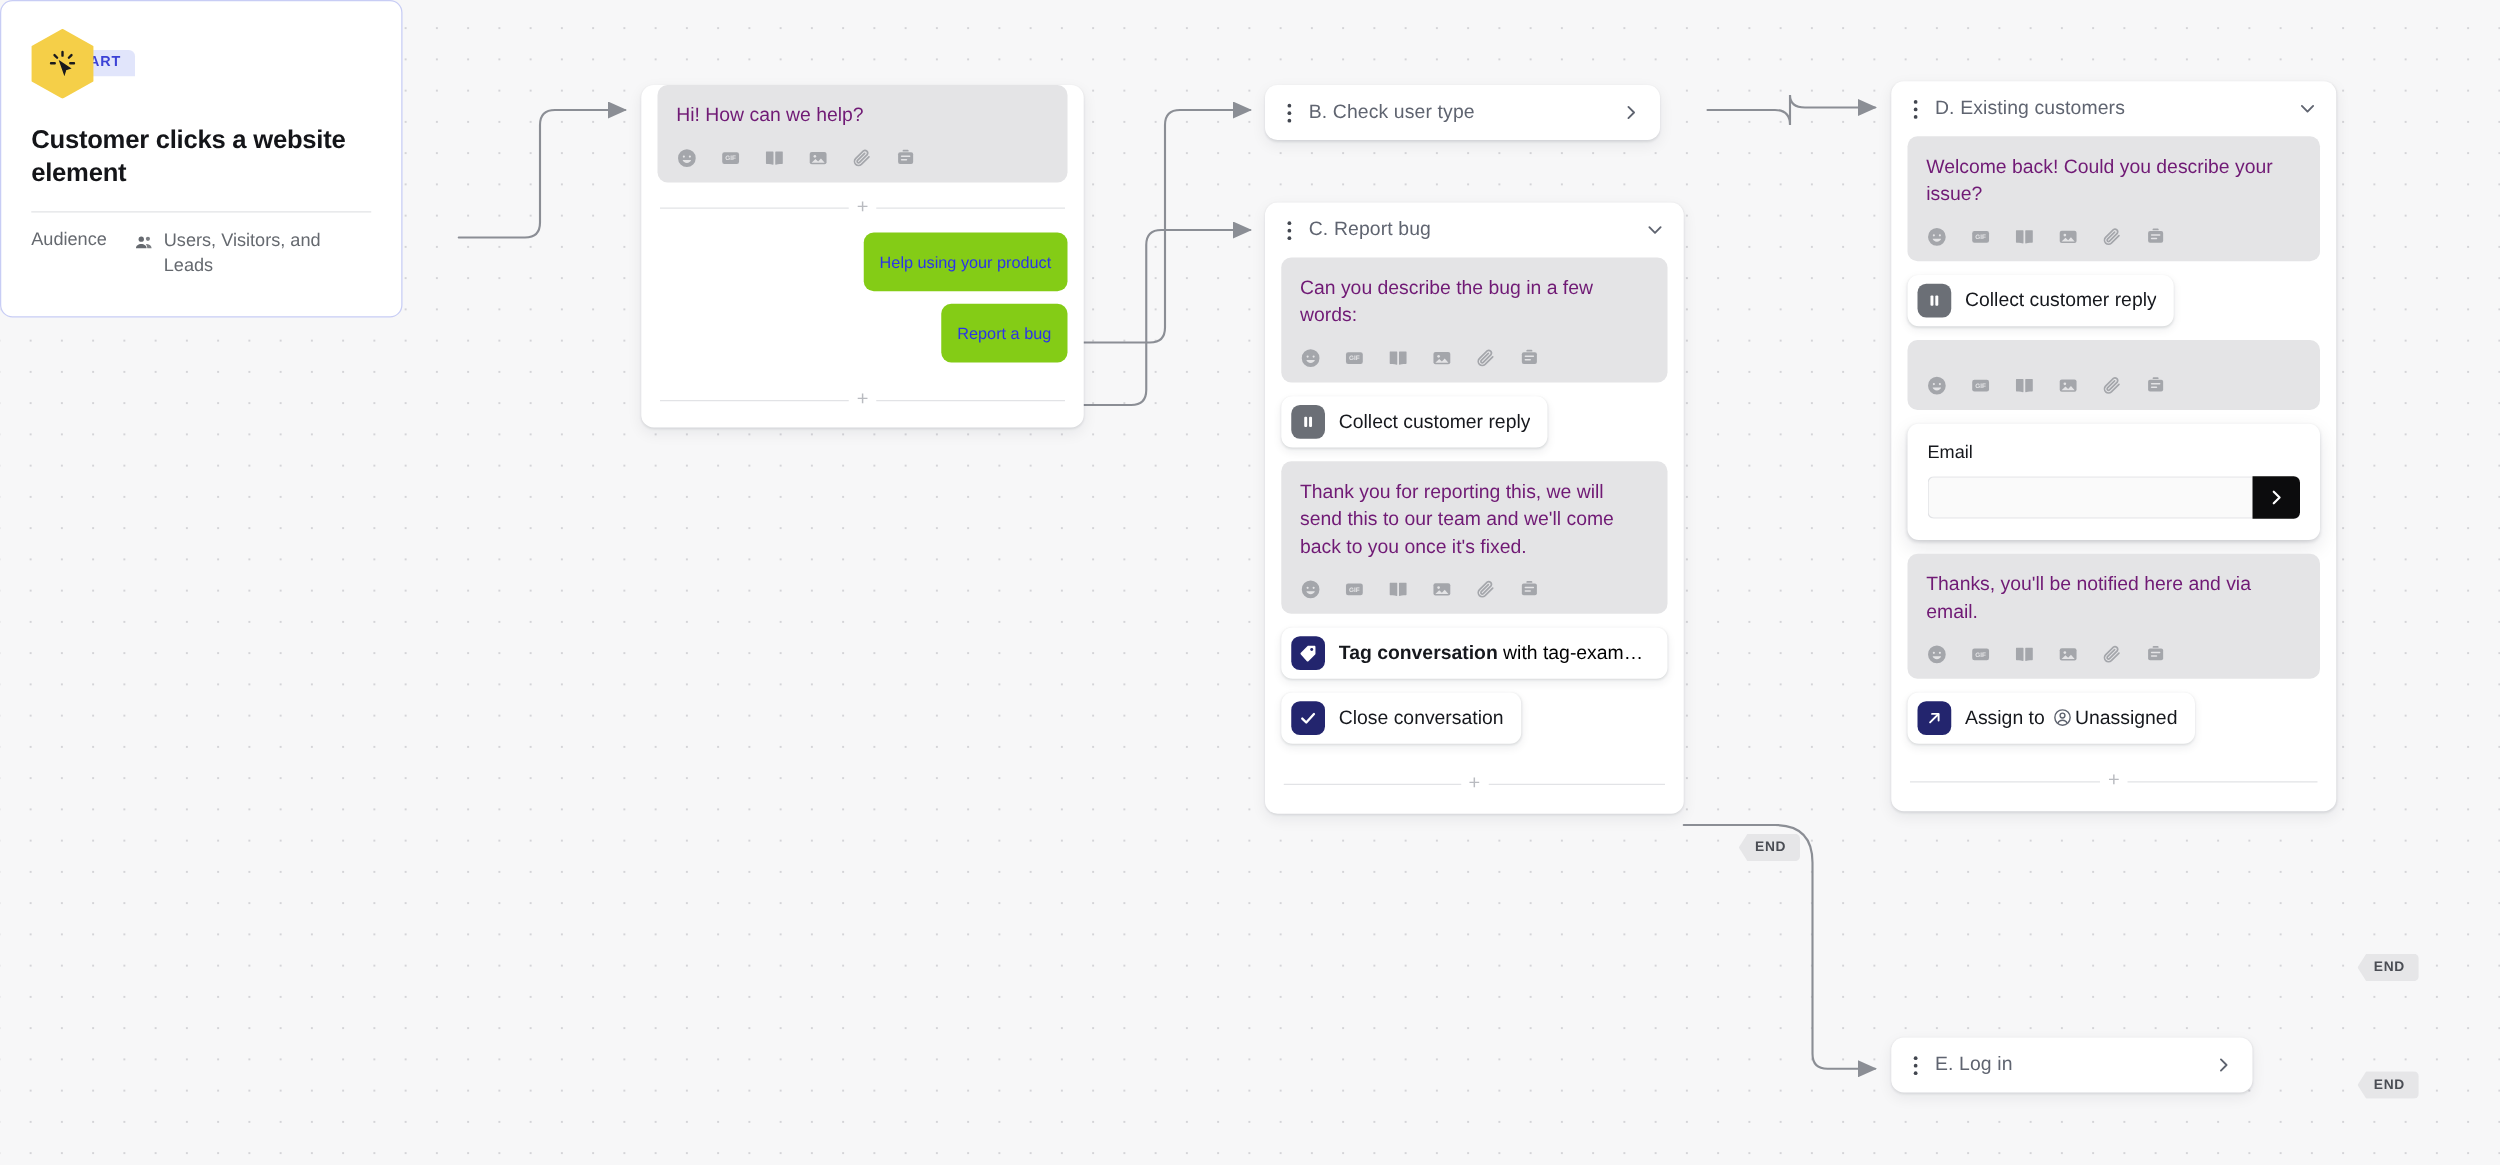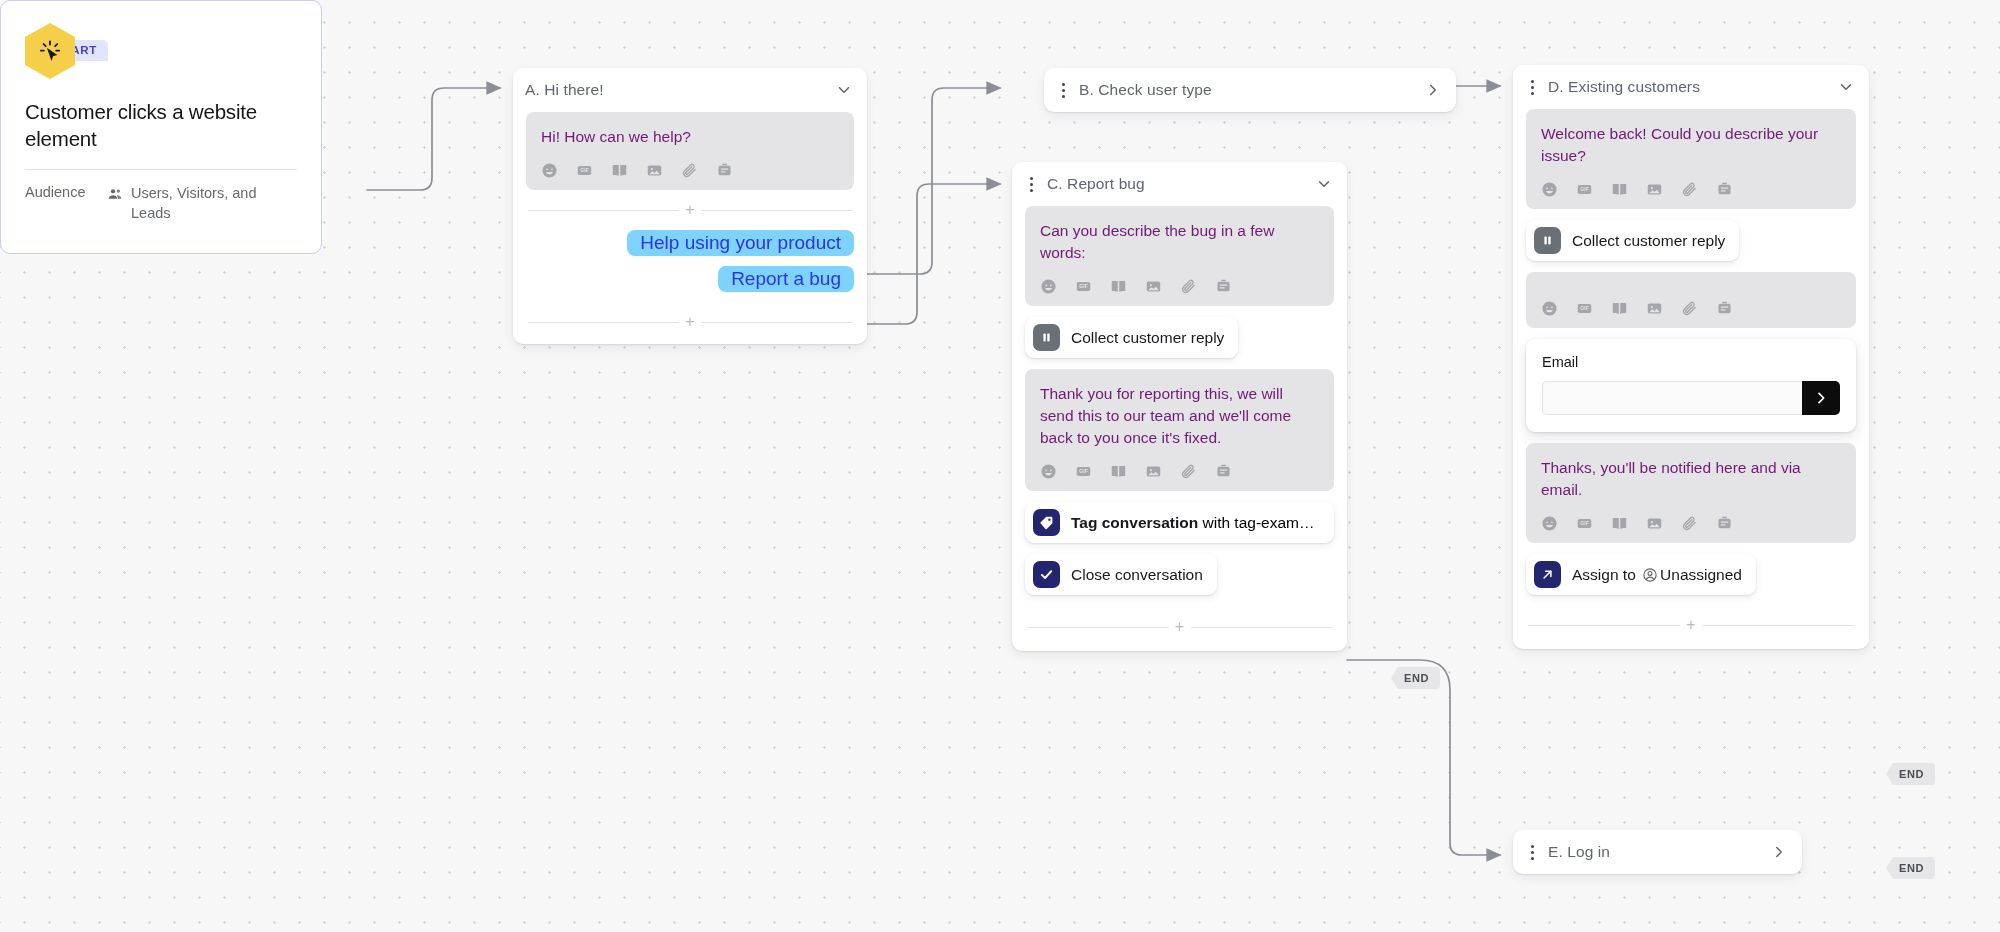--- a/index.html
+++ b/index.html
@@ -73,23 +73,23 @@
   }
   .badge svg { display: block; width: 15px; height: 15px; }
   .badge.gray { background: #6b6f76; }
   .badge.navy { background: #23256e; }
   .act .lbl { font-size: 15.5px; color: #16181d; white-space: nowrap; overflow: hidden; text-overflow: ellipsis; }
   .act .lbl .dim { color: #000000; }
 
   
   .chiprow { display: flex; margin-bottom: 10px; }
   .chip {
-    background: #7dd3fc; color: #2b35e8;
-    font-size: 19px; border-radius: 8px;
-    padding: 2px 13px; white-space: nowrap;
+    background: #84cc16; color: #2b35e8;
+    font-size: 13px; border-radius: 8px;
+    padding: 16px 13px; white-space: nowrap;
   }
   .divider { display: flex; align-items: center; gap: 0; margin: 12px 2px; }
   .divider .ln { flex: 1; height: 1px; background: #e2e3e6; }
   .divider .pl { width: 22px; text-align: center; color: #b9bbc0; font-size: 16px; line-height: 1; }
 
   
   #start-card {
     left: 45px; top: 60px; width: 322px; height: 254px;
     background: #fff; border: 1.4px solid #c8cdf5; border-radius: 10px;
     padding: 22px 24px;
@@ -100,21 +100,21 @@
     font-size: 11.5px; font-weight: bold; letter-spacing: .7px;
     padding: 4px 11px 5px; border-radius: 5px 5px 0 0;
   }
   .hexicon { width: 50px; height: 56px; position: relative; margin-bottom: 20px; }
   .hexicon .hx {
     position: absolute; inset: 0; background: #f5cf48;
     clip-path: polygon(50% 0%, 100% 25%, 100% 75%, 50% 100%, 0% 75%, 0% 25%);
   }
   .hexicon svg { position: absolute; left: 13px; top: 16px; width: 24px; height: 24px; }
   #start-title {
-    font-size: 20.5px; font-weight: normal; color: #141519;
+    font-size: 20.5px; font-weight: bold; color: #141519;
     line-height: 1.3; letter-spacing: -.2px;
   }
   #start-rule { height: 1px; background: #e2e3e6; margin: 17px 0 14px; }
   .aud { display: flex; font-size: 14.5px; color: #65696f; gap: 10px; }
   .aud .k { width: 72px; flex: none; }
   .aud .v { display: flex; gap: 8px; line-height: 1.35; }
   .aud .v svg { width: 16px; height: 16px; flex: none; margin-top: 2px; color: #65696f; }
 
   
   .emailw {
@@ -141,21 +141,21 @@
     background: #e6e6e8; color: #4a4d54;
     font-size: 11px; font-weight: bold; letter-spacing: .6px;
     padding: 4px 11px 5px 13px; height: 22px;
     display: flex; align-items: center;
     border-radius: 4px;
     clip-path: polygon(7px 0, 100% 0, 100% 100%, 7px 100%, 0 50%);
   }
 
   
   #card-a { left: 513px; top: 68px;  width: 354px; }
-  #card-b { left: 1044px; top: 68px; width: 412px; }
+  #card-b { left: 1012px; top: 68px; width: 316px; }
   #card-c { left: 1012px; top: 162px; width: 335px; }
   #card-d { left: 1513px; top: 65px; width: 356px; }
   #card-e { left: 1513px; top: 830px; width: 289px; }
 
   .avg { display: inline-block; vertical-align: -3px; margin: 0 2px; }
   .avg svg { width: 16px; height: 16px; display: block; color: #5f6470; }
 </style>
 </head>
 <body>
 
@@ -202,28 +202,20 @@
             <circle cx="17" cy="7.6" r="2.5" opacity=".85"></circle>
               <path d="M14.6 13.9c3 .2 6.8 1.3 6.8 5.1h-5.2c0-2-.6-3.7-1.6-5.1z" opacity=".85"></path>
           </svg>
         </span>
         <span>Users, Visitors, and Leads</span>
       </div>
     </div>
   </div>
 
   <div class="card" id="card-a">
-    <div class="card-hd">
-      <span class="ttl">A. Hi there!</span>
-      <span class="chev">
-        <svg viewBox="0 0 24 24" fill="none" stroke="currentColor" stroke-width="2" stroke-linecap="round" stroke-linejoin="round">
-            <polyline points="6,9 12,15 18,9"></polyline>
-          </svg>
-      </span>
-    </div>
     <div class="card-body">
       <div class="bubble">
         <div class="txt">Hi! How can we help?</div>
         <div class="tools">
           <span class="ic">
               <svg viewBox="0 0 24 24" fill="currentColor">
                 <path d="M12 2a10 10 0 1 0 0 20 10 10 0 0 0 0-20zm-3.4 7.1a1.2 1.2 0 1 1 0 2.4 1.2 1.2 0 0 1 0-2.4zm6.8 0a1.2 1.2 0 1 1 0 2.4 1.2 1.2 0 0 1 0-2.4zM12 17.4c-2.3 0-4.2-1.4-4.8-3.3h9.6c-.6 1.9-2.5 3.3-4.8 3.3z" fill="#a4a6ab"></path>
               </svg>
             </span>
           <span class="ic">

